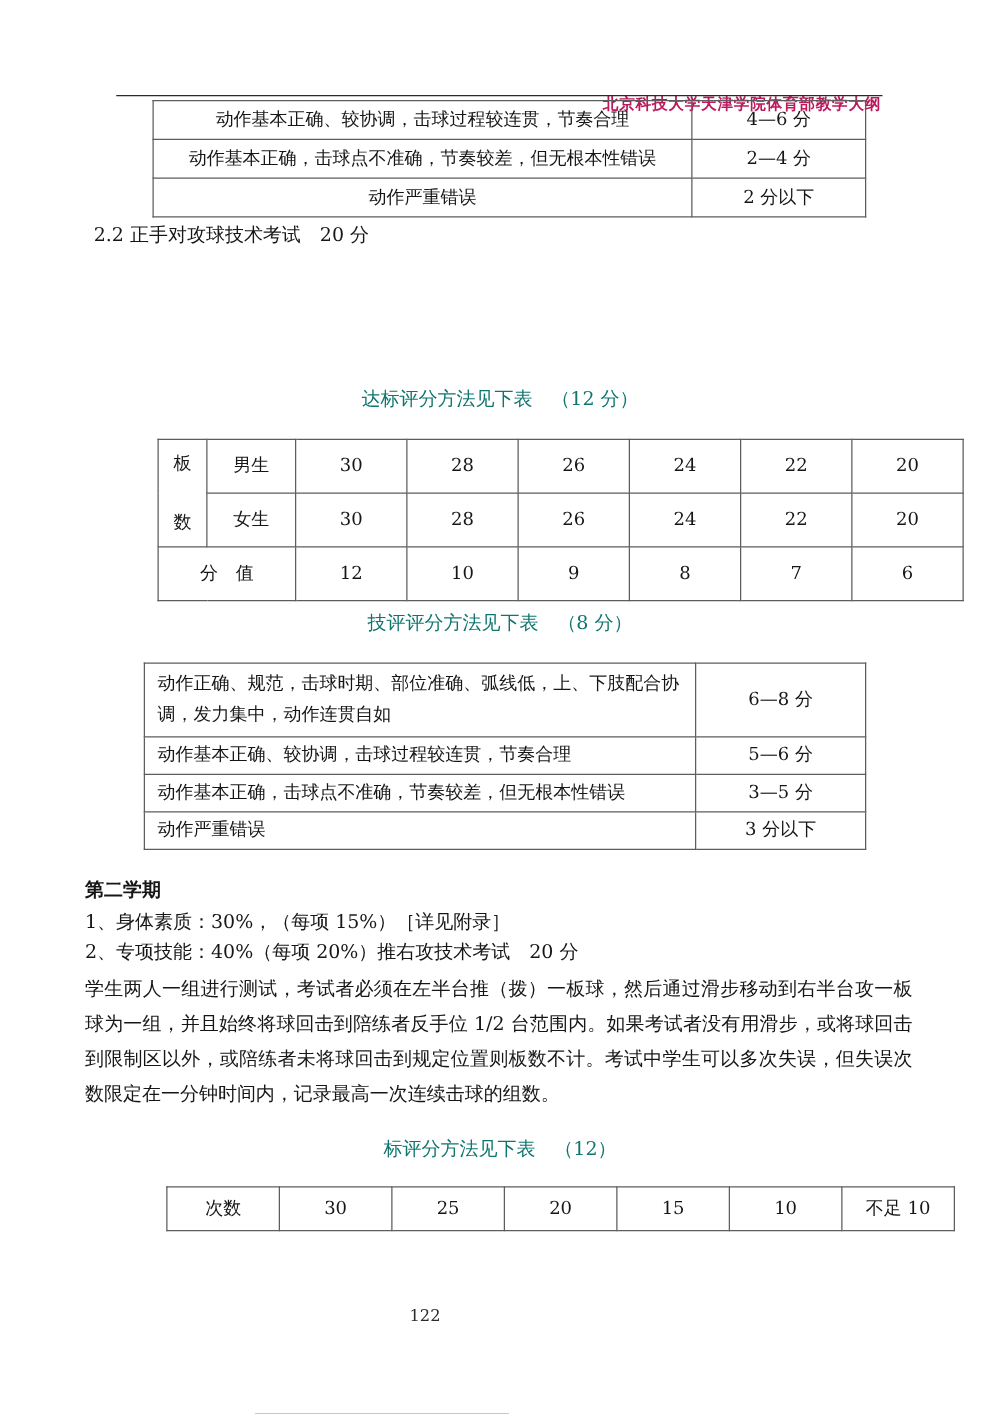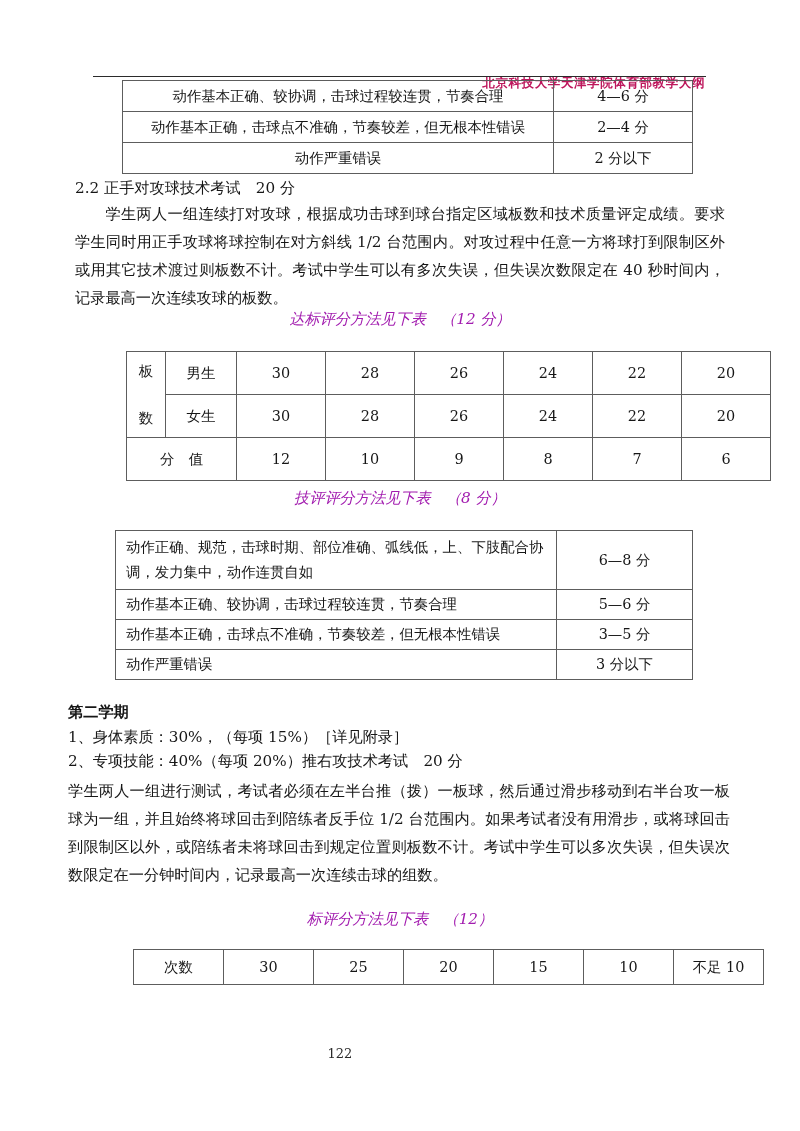--- a/index.html
+++ b/index.html
@@ -57,22 +57,21 @@
     text-align: justify;
     text-justify: inter-ideograph;
     color: #161616;
   }
   .para.indent { text-indent: 2em; }
   .bold { font-weight: bold; }
   .caption {
     font-size: 15.2px;
     line-height: 22px;
     text-align: center;
-    color: #a21caf;
-    font-style: italic;
+    color: #0f766e;
   }
 
   
   table.doc {
     border-collapse: collapse;
     table-layout: fixed;
     font-size: 14.4px;
     color: #161616;
   }
   table.doc td {
@@ -145,21 +144,20 @@
       </tr>
       <tr>
         <td class="desc tc">动作严重错误</td>
         <td class="score tc">2 分以下</td>
       </tr>
     </tbody>
   </table>
 
   <div class="blk para" style="left:75px; top:174px; width:650px;">2.2 正手对攻球技术考试　20 分</div>
 
-  <div class="blk para indent" style="left:75px; top:200px; width:650px;">学生两人一组连续打对攻球，根据成功击球到球台指定区域板数和技术质量评定成绩。要求学生同时用正手攻球将球控制在对方斜线 1/2 台范围内。对攻过程中任意一方将球打到限制区外或用其它技术渡过则板数不计。考试中学生可以有多次失误，但失误次数限定在 40 秒时间内，记录最高一次连续攻球的板数。</div>
 
   <div class="blk caption" style="left:75px; top:308px; width:650px;">达标评分方法见下表　（12 分）</div>
 
   <table class="doc" id="table-boards">
     <tbody>
       <tr>
         <td class="rowlbl tc" rowspan="2">
           <div class="vstack">
             <span>板</span>
             <span>数</span>

